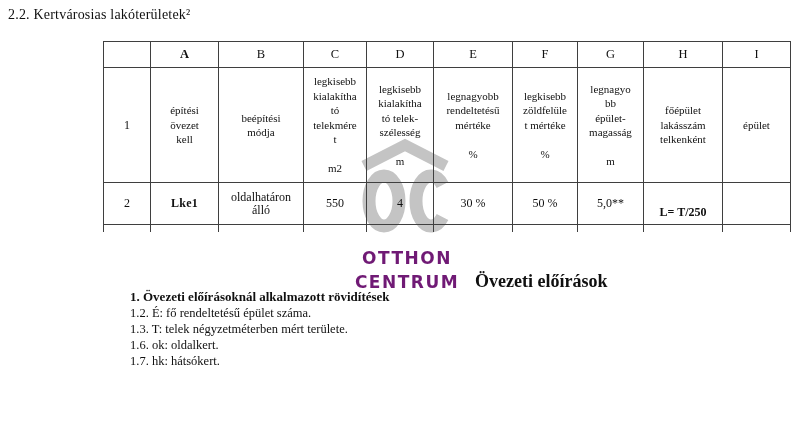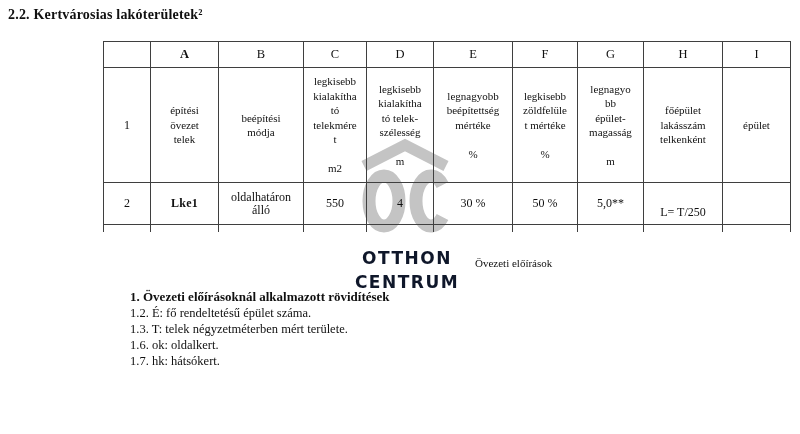--- a/index.html
+++ b/index.html
@@ -10,40 +10,40 @@
     height: 434px;
     background: #ffffff;
     font-family: "Liberation Serif", serif;
     color: #101010;
     overflow: hidden;
   }
   .doc-title {
     position: absolute;
     left: 8px; top: 7px;
     font-size: 14px;
-    font-weight: bold;
+    font-weight: normal;
     letter-spacing: 0.2px;
   }
   
   .watermark {
     position: absolute;
     left: 352px; top: 138px;
     width: 110px;
     text-align: center;
     color: #c4c4c4;
     pointer-events: none;
   }
   .wm-logo { display: block; margin: 0 auto; }
   .wm-line {
     font-family: "DejaVu Sans", sans-serif;
     font-weight: bold;
     font-size: 17px;
     line-height: 24px;
     letter-spacing: 1.5px;
-    color: #0f172a;
+    color: #701a75;
     white-space: nowrap;
   }
   
   table.zoning {
     position: absolute;
     left: 103px; top: 41px;
     width: 687px;
     border-collapse: collapse;
     table-layout: fixed;
     background: transparent;
@@ -65,28 +65,28 @@
     white-space: pre-line;
   }
   tr.hdr td.numcol, tr.data td.numcol { font-size: 12px; white-space: normal; }
   tr.data td {
     height: 42px;
     font-size: 12px;
     line-height: 13px;
     white-space: pre-line;
   }
   tr.data td.bold-cell { font-weight: bold; letter-spacing: 0.3px; }
-  tr.data td.low-cell { padding-top: 17px; }
+  tr.data td.low-cell { padding-top: 17px; font-weight: bold; }
   tr.stubs td { height: 7px; border-bottom: none; }
   
   .section-heading {
     position: absolute;
-    left: 475px; top: 257px;
-    font-size: 11px;
-    font-weight: normal;
+    left: 475px; top: 271px;
+    font-size: 18px;
+    font-weight: bold;
   }
   .abbr-block {
     position: absolute;
     left: 92px; top: 289px;
     font-size: 12.5px;
     line-height: 16px;
     width: 700px;
     margin-left: 38px;
   }
   .abbr-block .sub { font-weight: bold; font-size: 13px; }
@@ -132,38 +132,38 @@
       <td>E</td>
       <td>F</td>
       <td>G</td>
       <td>H</td>
       <td>I</td>
     </tr>
     <tr class="hdr">
       <td class="numcol">1</td>
       <td>építési
 övezet
-telek</td>
+kell</td>
       <td>beépítési
 módja</td>
       <td>legkisebb
 kialakítha
 tó
 telekmére
 t
 
 m2</td>
       <td>legkisebb
 kialakítha
 tó telek-
 szélesség
 
 m</td>
       <td>legnagyobb
-beépítettség
+rendeltetésű
 mértéke
 
 %</td>
       <td>legkisebb
 zöldfelüle
 t mértéke
 
 %</td>
       <td>legnagyo
 bb

